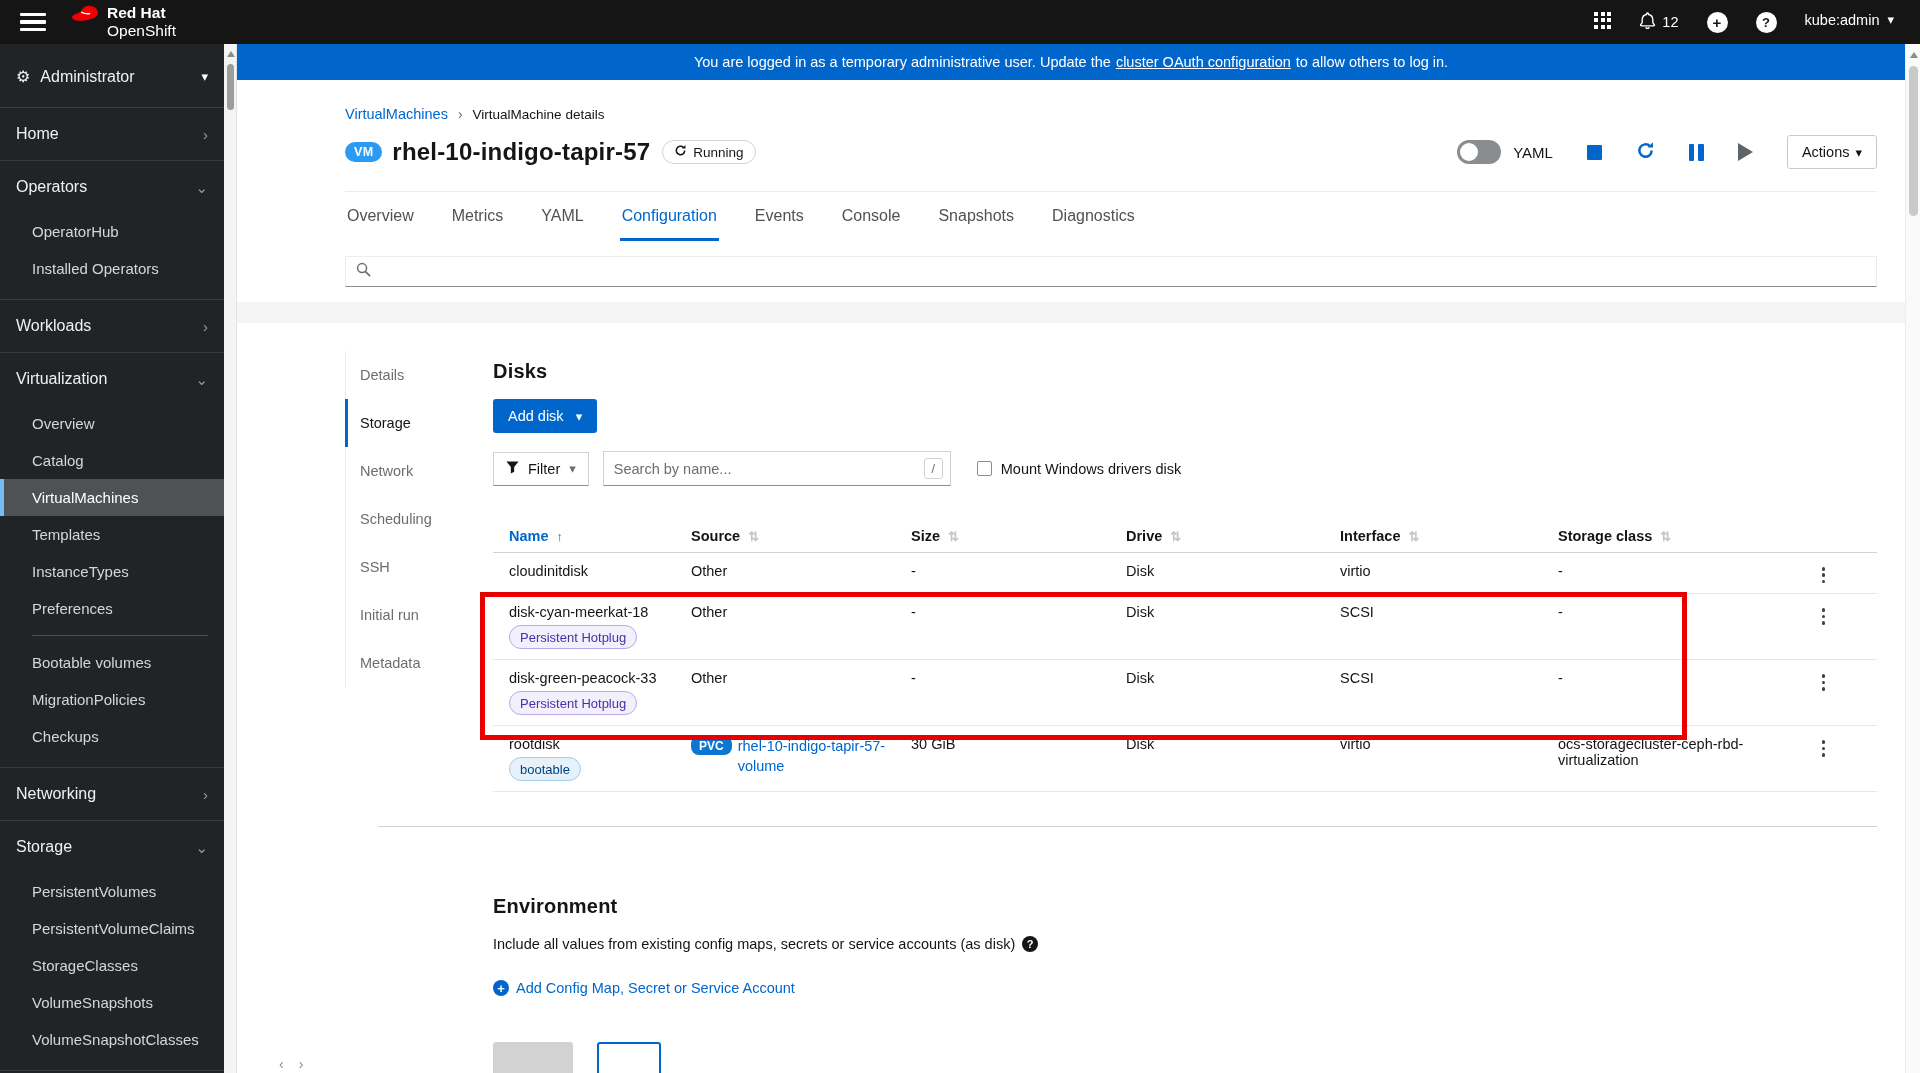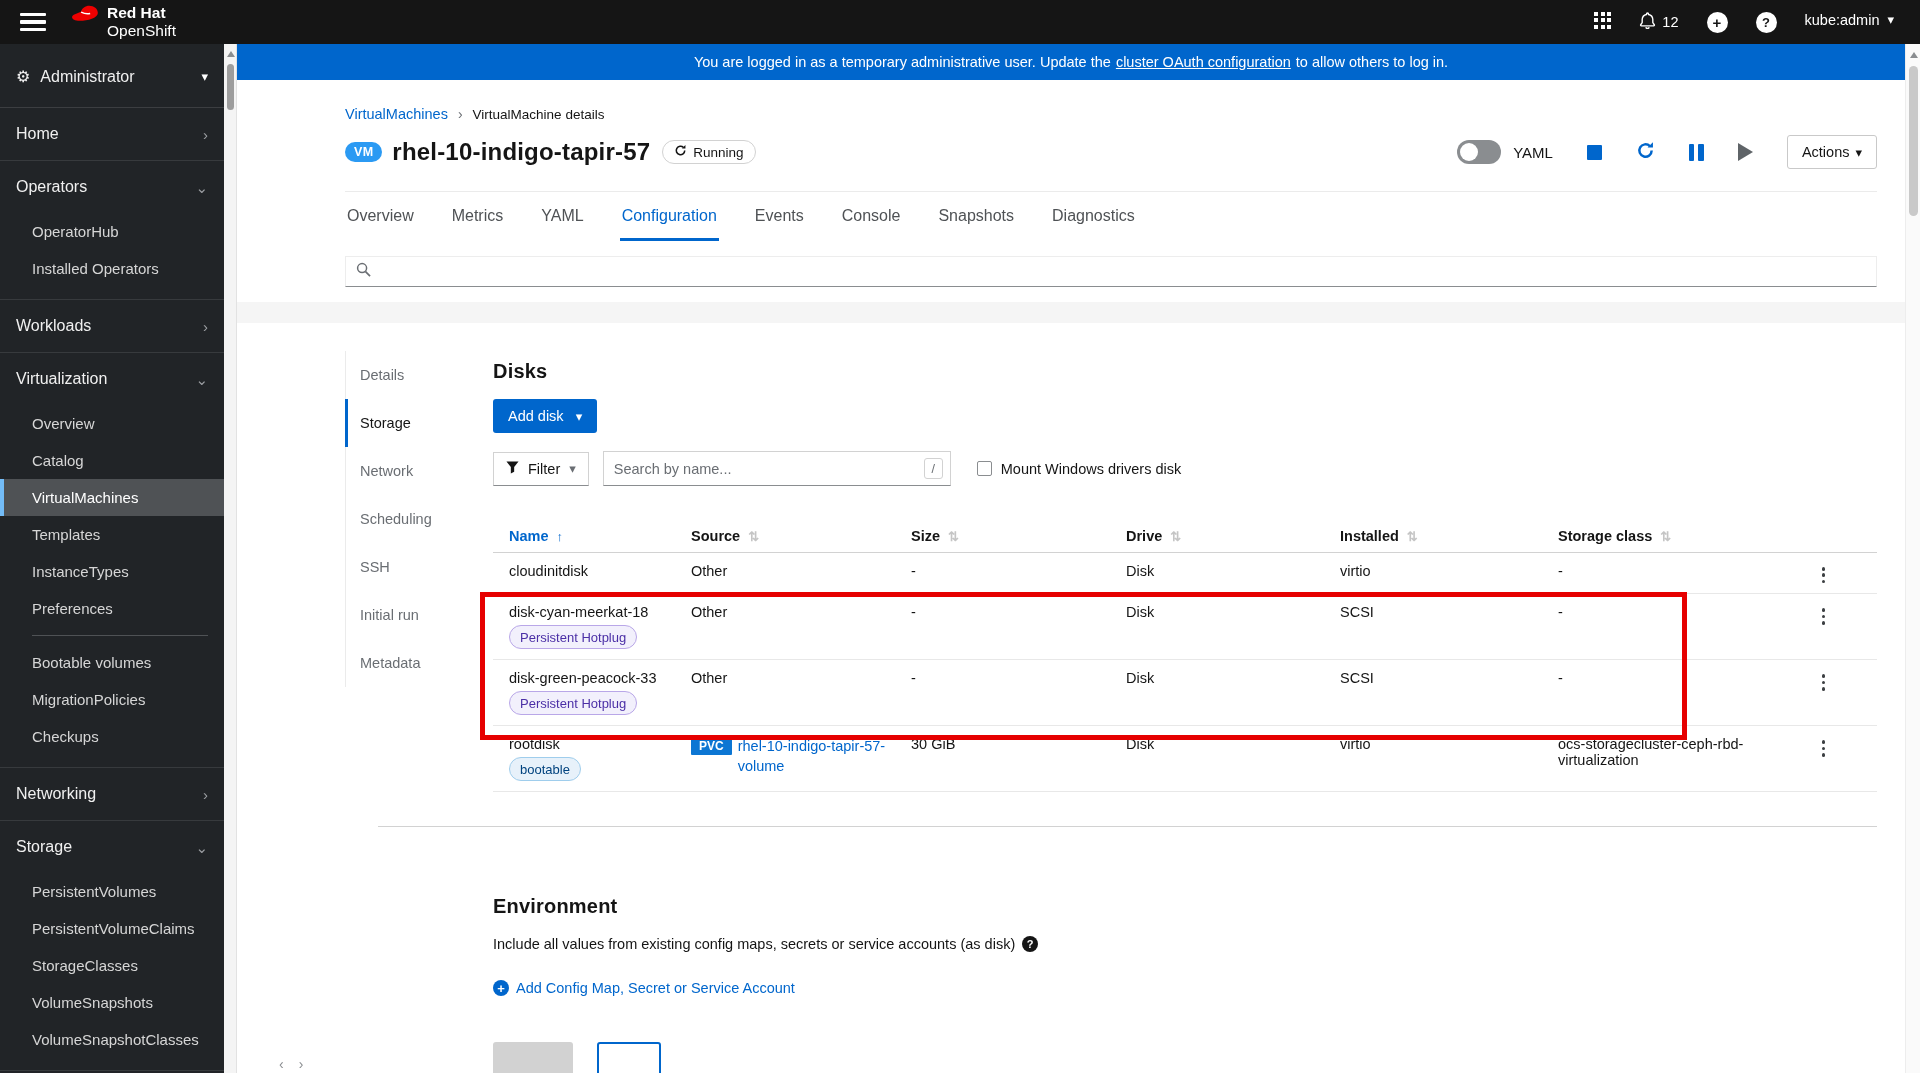--- a/index.html
+++ b/index.html
@@ -116,21 +116,21 @@
   .th { display:flex; align-items:center; gap:8px; padding:8px 12px 8px 0; font-weight:bold; font-size:14.5px; cursor:pointer; }
   .th.sorted { color:#0066cc; }
   .sort-ico { color:#c5c5c5; font-size:13px; }
   .sort-ico.asc { color:#0066cc; font-weight:bold; }
   .td { padding:10px 12px 10px 0; font-size:14.5px; color:#151515; }
   .c1 { padding-left:16px !important; }
   .label-pill { display:inline-flex; align-items:center; height:24px; padding:0 10px; border-radius:12px; font-size:13px; margin-top:5px; }
   .pill-purple { background:#f2f0fc; border:1px solid #b9a7e8; color:#4b2fa6; }
   .pill-blue { background:#e7f1fa; border:1px solid #9fcdec; color:#00427e; }
   .src-flex { display:flex; gap:6px; align-items:flex-start; }
-  .pvc-badge { background:#0c76d3; color:#fff; font-weight:bold; font-size:12px; padding:2.5px 8px; border-radius:1px; flex:0 0 auto; }
+  .pvc-badge { background:#0c76d3; color:#fff; font-weight:bold; font-size:12px; padding:2.5px 8px; border-radius:8px; flex:0 0 auto; }
   .pvc-link { color:#0066cc; line-height:20px; cursor:pointer; word-break:break-word; }
   .kebab { display:flex; flex-direction:column; gap:2.8px; align-items:center; justify-content:flex-start; padding-top:14px; margin:0 auto; cursor:pointer; width:22px; }
   .kebab i { width:3.6px; height:3.6px; border-radius:50%; background:#3c3f42; display:block; }
 
   .hl-box { position:absolute; left:-13px; top:72px; width:1207px; height:148px; border:5px solid #e60000; z-index:3; pointer-events:none; }
 
   
   .section-div { border:0; border-top:1px solid #d2d2d2; margin:34px 0 0 -115px; }
   .env-head { margin-top:68px; }
   .env-desc { margin-top:18px; font-size:14.5px; display:flex; align-items:center; gap:7px; }
@@ -416,21 +416,21 @@
                 </span>
                 <span class="th">
                   <span>Size</span>
                   <span class="sort-ico">⇅</span>
                 </span>
                 <span class="th">
                   <span>Drive</span>
                   <span class="sort-ico">⇅</span>
                 </span>
                 <span class="th">
-                  <span>Installed</span>
+                  <span>Interface</span>
                   <span class="sort-ico">⇅</span>
                 </span>
                 <span class="th">
                   <span>Storage class</span>
                   <span class="sort-ico">⇅</span>
                 </span>
                 <span class="th"></span>
               </div>
 
               <div class="tr">

